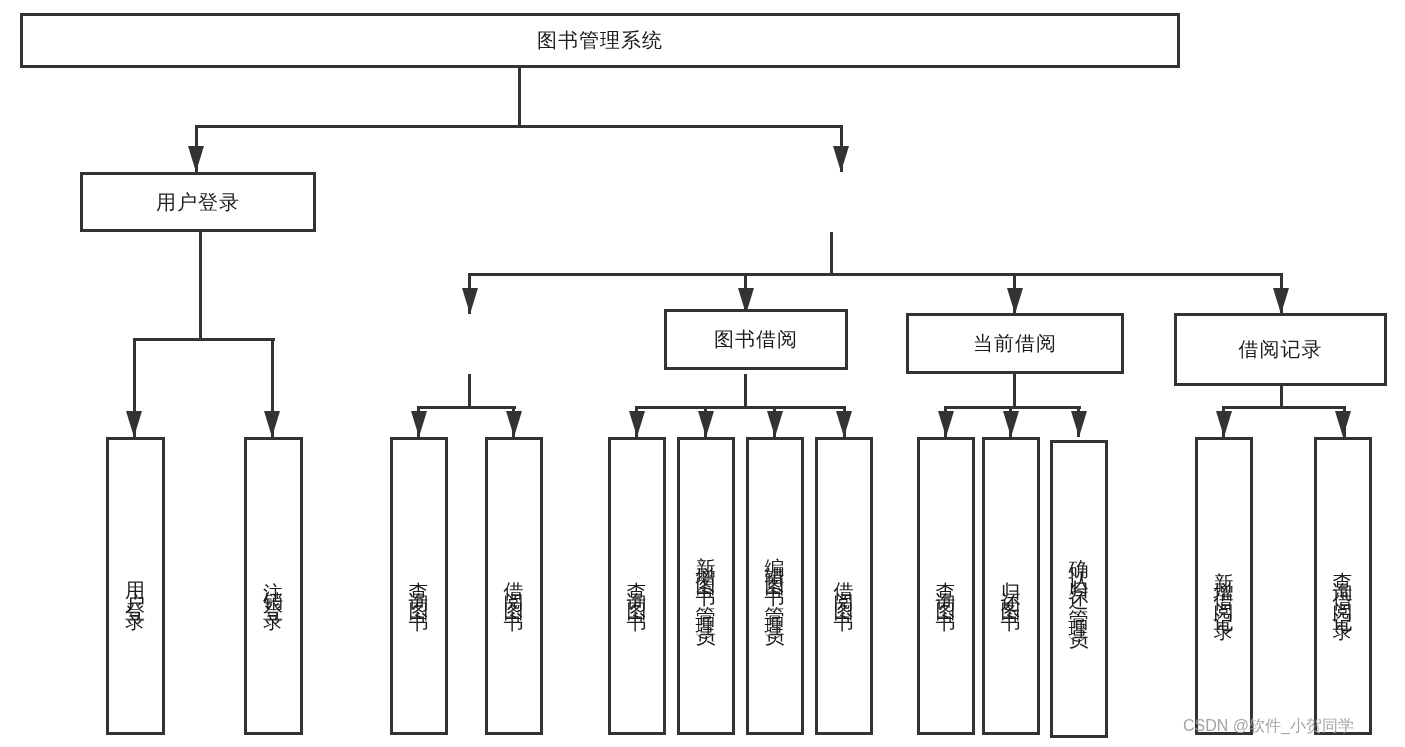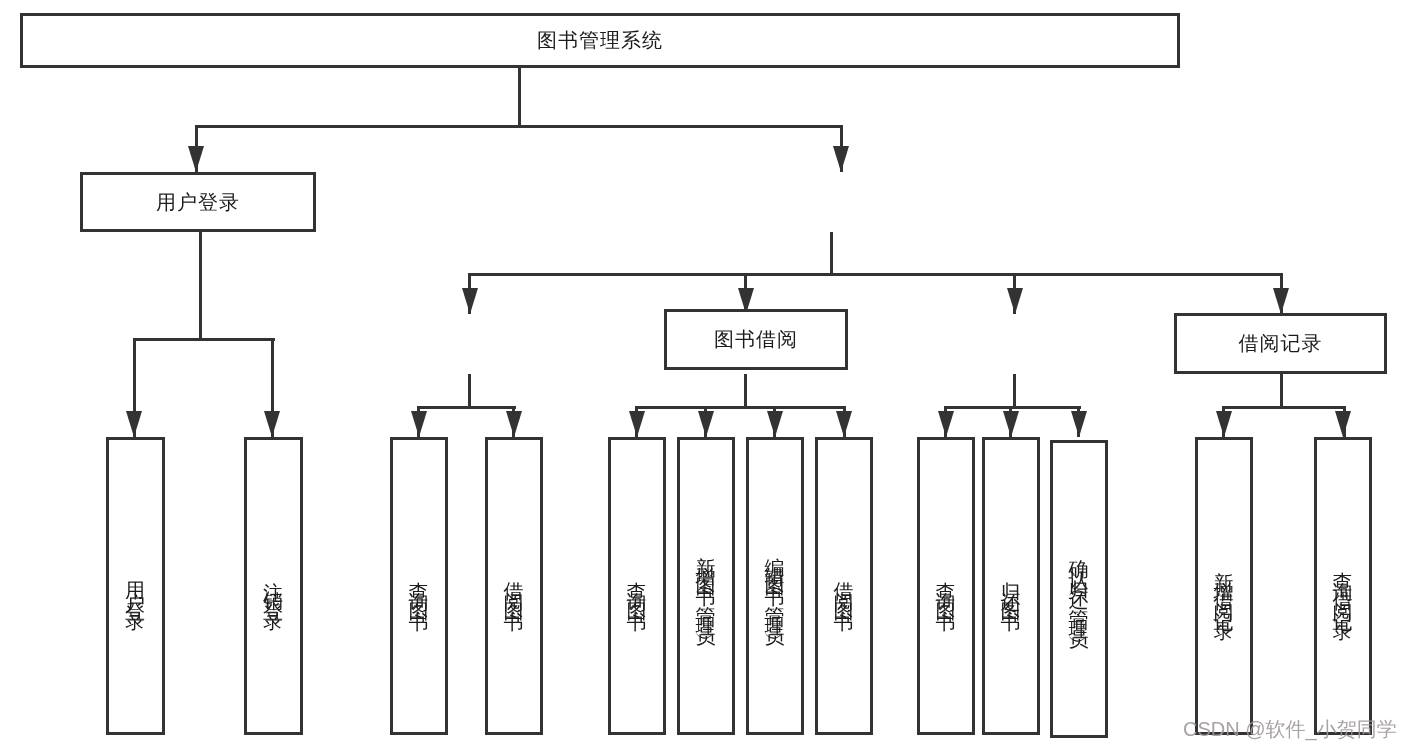--- a/index.html
+++ b/index.html
@@ -23,21 +23,21 @@
   }
   .vline { position:absolute; width:3px; background:#333333; z-index:1; }
   .hline { position:absolute; height:3px; background:#333333; z-index:1; }
   .arrow {
     position:absolute; width:0; height:0; z-index:1;
     border-left:8px solid transparent; border-right:8px solid transparent;
     border-top:26px solid #333333;
   }
   .watermark {
     position:absolute; left:1183px; top:716px; z-index:5;
-    font-size:20px; color:rgba(158,152,152,0.9); white-space:nowrap;
+    font-size:16px; color:rgba(158,152,152,0.9); white-space:nowrap;
   }
 </style>
 </head>
 <body>
 
 <div class="stage">
 
   <div class="box" style="left:20px; top:13px; width:1160px; height:55px;">
     <span class="hlabel">图书管理系统</span>
   </div>
@@ -69,21 +69,24 @@
   <div class="vline" style="left:744px; top:273px; height:41px;"></div>
   <div class="arrow" style="left:738px; top:288px;"></div>
   <div class="vline" style="left:1013px; top:273px; height:41px;"></div>
   <div class="arrow" style="left:1007px; top:288px;"></div>
   <div class="vline" style="left:1280px; top:273px; height:41px;"></div>
   <div class="arrow" style="left:1273px; top:288px;"></div>
 
   <div class="box" style="left:636px; top:309px; width:184px; height:61px;margin-left:28px;">
     <span class="hlabel">图书借阅</span>
   </div>
-  <div class="box" style="left:1174px; top:313px; width:213px; height:61px;">
+  <div class="box" style="left:906px; top:313px; width:218px; height:61px;">
+    <span class="hlabel">当前借阅</span>
+  </div>
+  <div class="box" style="left:1174px; top:313px; width:213px; height:73px;">
     <span class="hlabel">借阅记录</span>
   </div>
 
   <div class="vline" style="left:468px; top:374px; height:35px;"></div>
   <div class="vline" style="left:744px; top:374px; height:35px;"></div>
   <div class="vline" style="left:1013px; top:374px; height:35px;"></div>
   <div class="vline" style="left:1280px; top:374px; height:35px;"></div>
 
   <div class="hline" style="left:417px; top:406px; width:99px;"></div>
   <div class="hline" style="left:635px; top:406px; width:211px;"></div>

